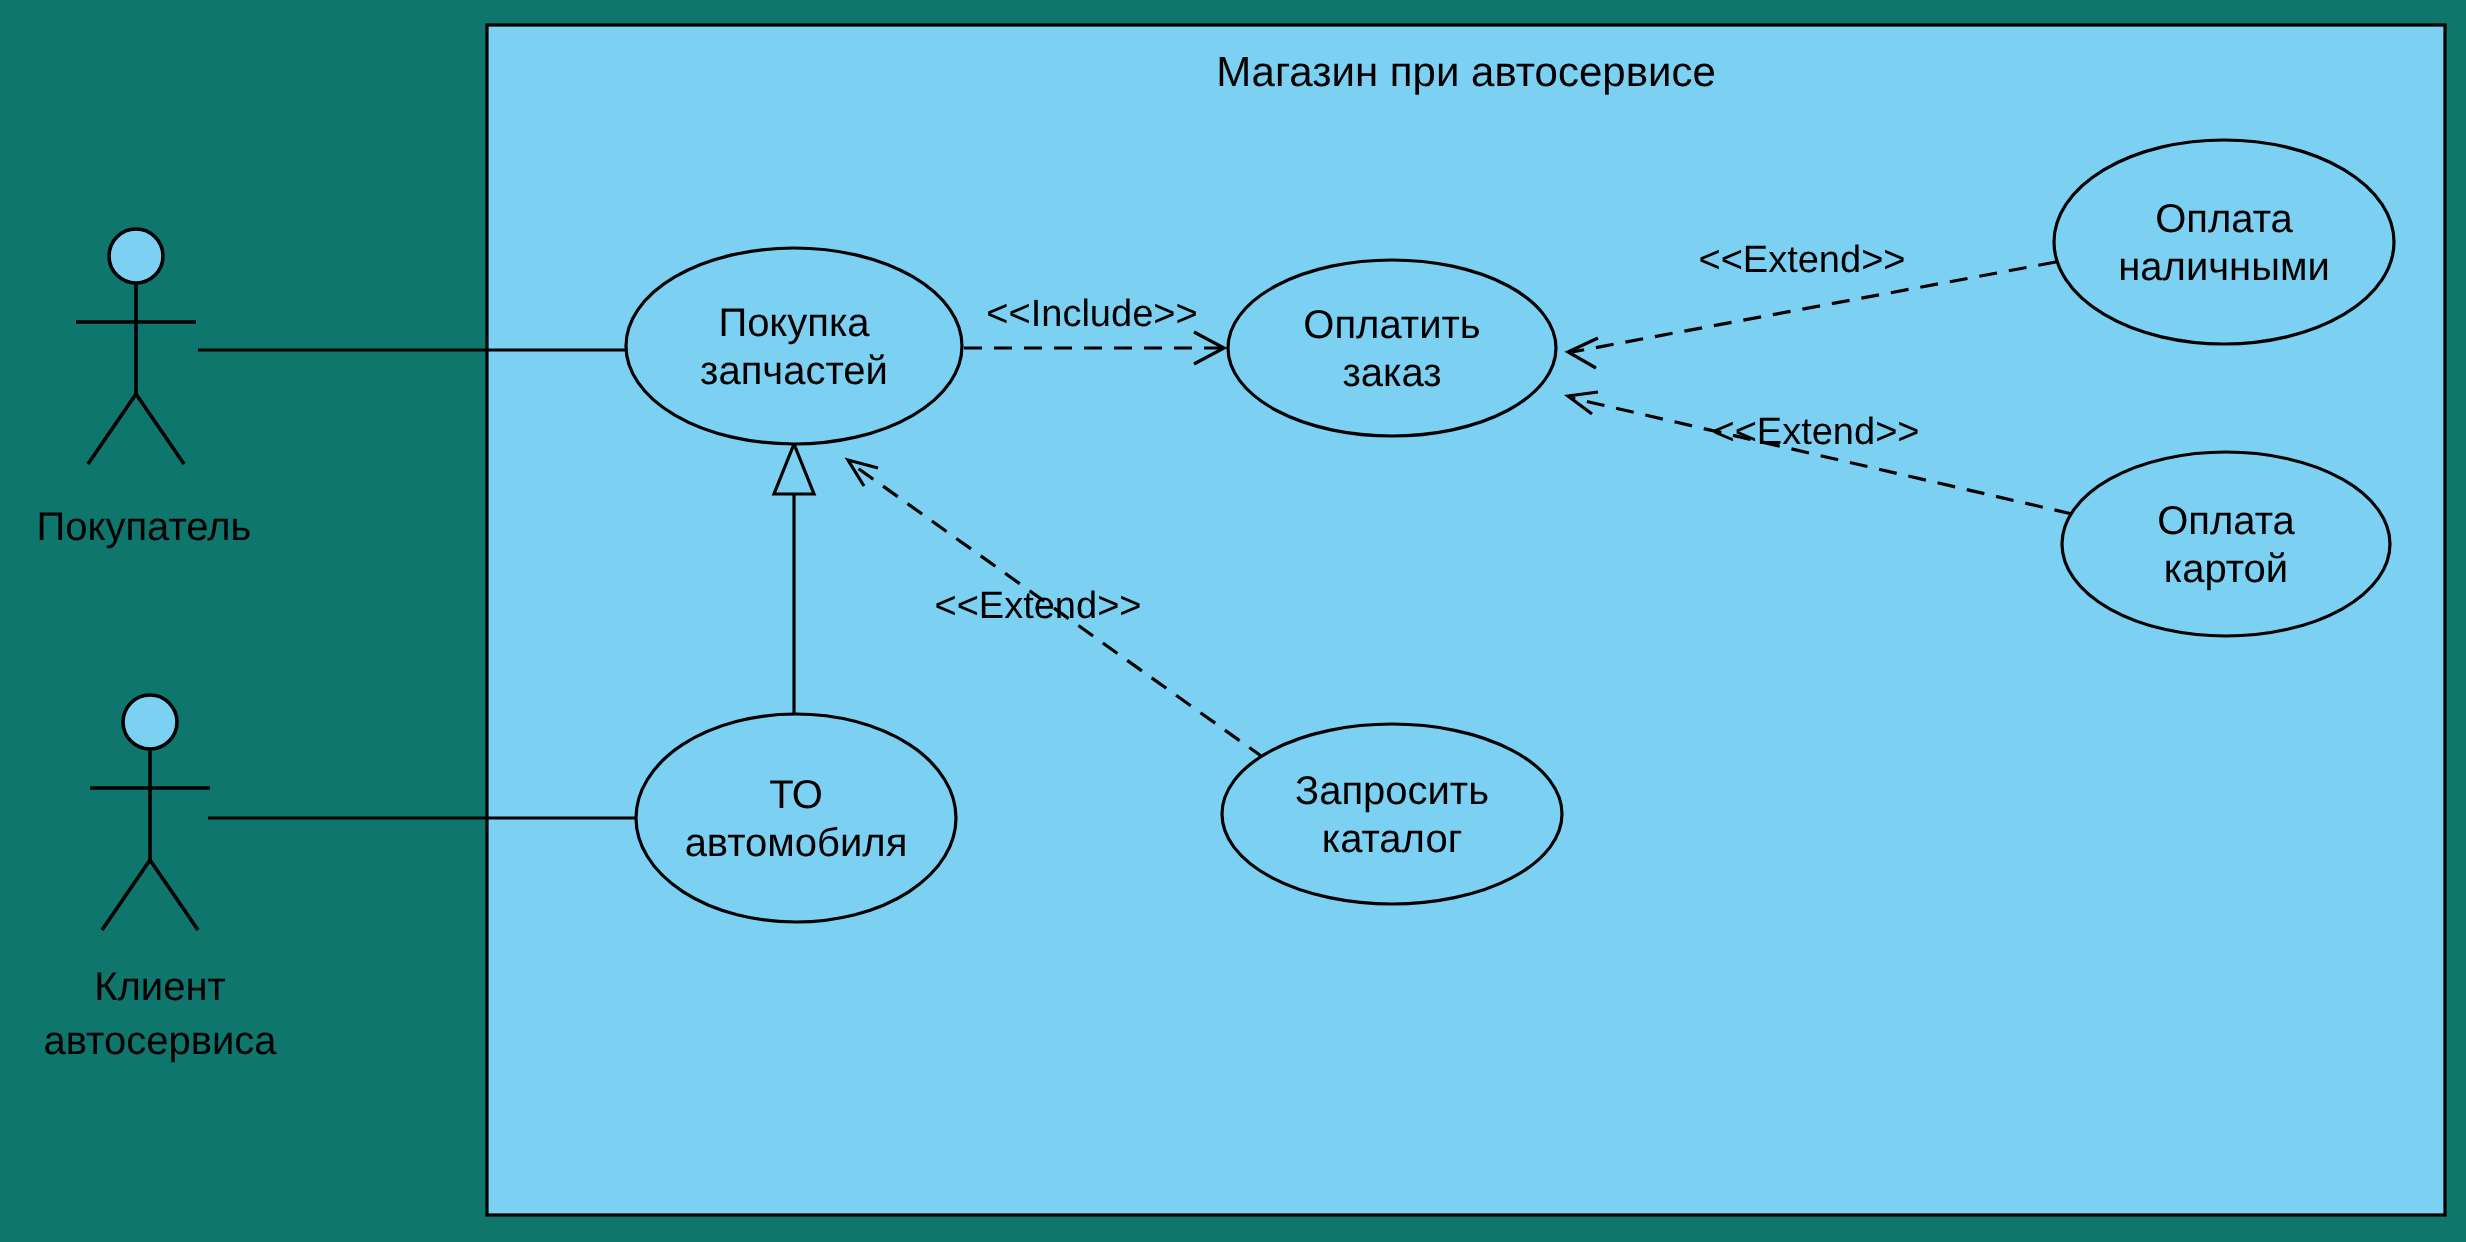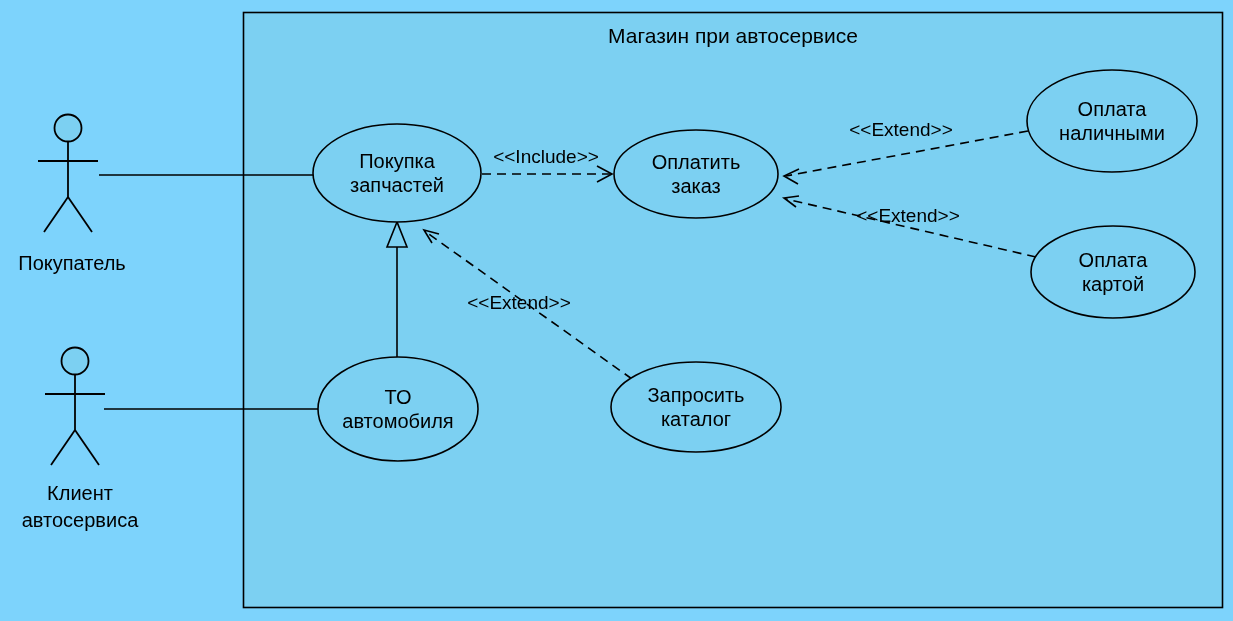--- a/index.html
+++ b/index.html
@@ -5,21 +5,21 @@
   html, body {
     margin: 0;
     padding: 0;
     background: #ffffff;
     font-family: "Liberation Sans", sans-serif;
   }
   .canvas {
     position: relative;
     width: 1233px;
     height: 621px;
-    background: #7dd3fc;
+    background: #0f766e;
     overflow: hidden;
   }
   svg { display: block; }
   text {
     font-family: "Liberation Sans", sans-serif;
     fill: #000000;
   }
   .title-text   { font-size: 21px; }
   .usecase-text { font-size: 20px; }
   .rel-label    { font-size: 19px; }

